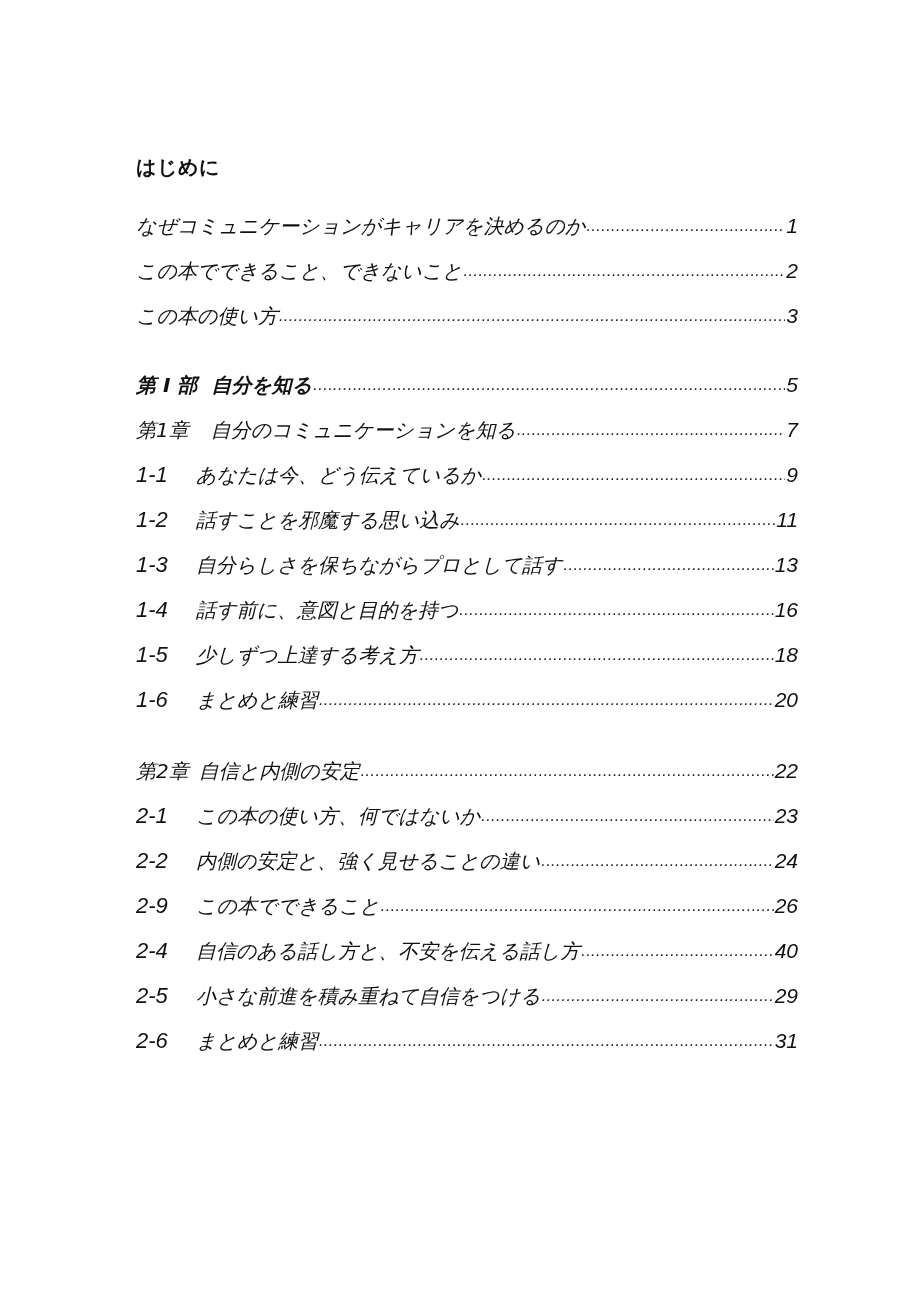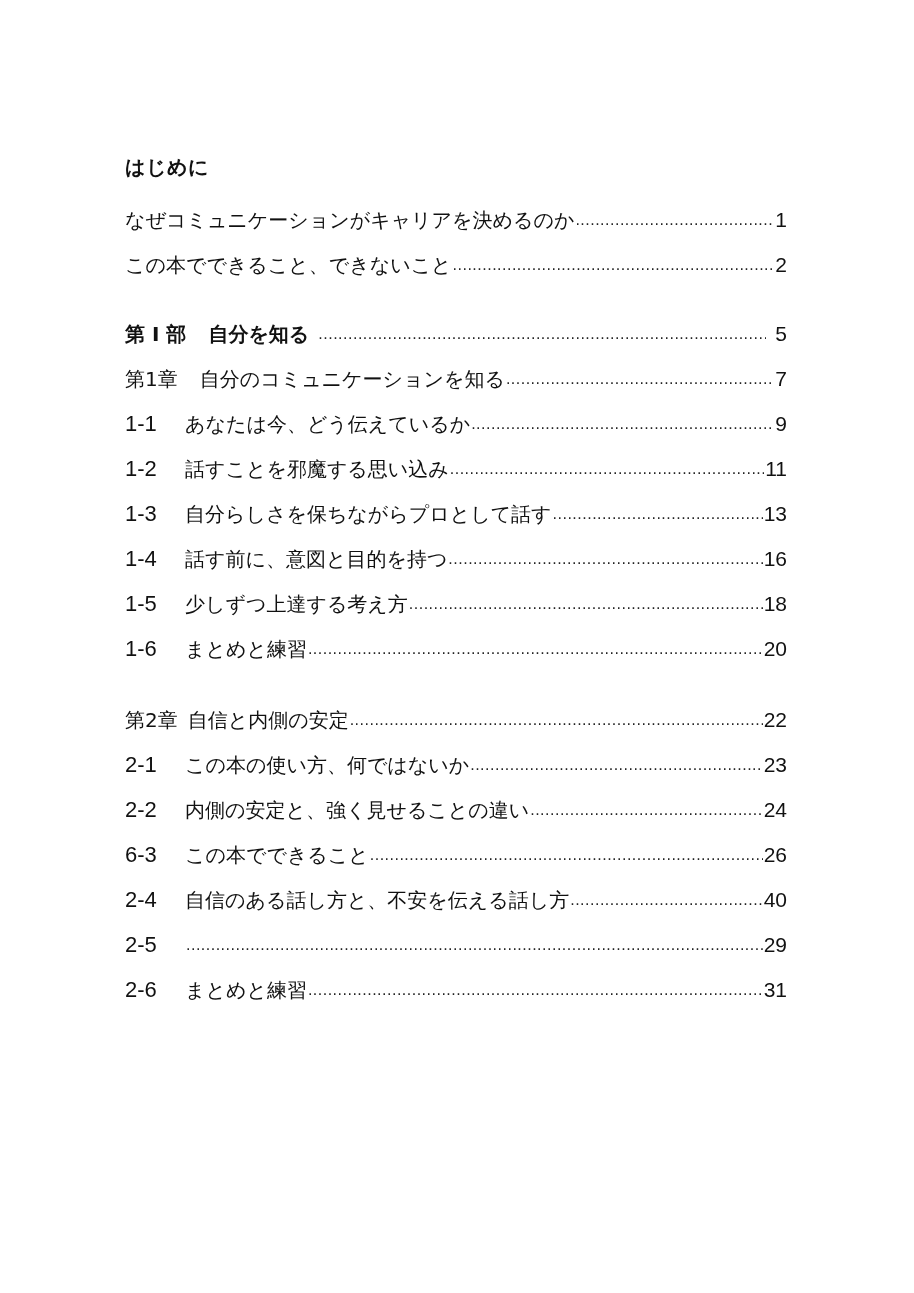--- a/index.html
+++ b/index.html
@@ -10,39 +10,40 @@
     body {
       width: 914px;
       height: 1293px;
       position: relative;
       overflow: hidden;
       font-family: "DejaVu Sans", "Liberation Sans", sans-serif;
       color: #111111;
     }
     .toc {
       position: absolute;
-      left: 125px;
+      left: 136px;
       top: 150px;
       width: 662px;
     }
     .intro-heading {
       font-size: 20px;
       font-weight: bold;
       height: 34px;
       line-height: 34px;
       margin-bottom: 13px;
       letter-spacing: 0.5px;
     }
     .entry {
       display: flex;
-      align-items: center;
+      align-items: flex-end;
       height: 45px;
       line-height: 32px;
       font-size: 20px;
       white-space: nowrap;
+      font-style: italic;
     }
     .entry .num {
       display: inline-block;
       flex: 0 0 auto;
     }
     .entry.section .num {
       width: 60px;
       font-family: "Liberation Sans", sans-serif;
       font-size: 22px;
     }
@@ -62,21 +63,20 @@
       content: "................................................................................................................................................................................................................................";
     }
     .entry .page {
       flex: 0 0 auto;
       font-family: "Liberation Sans", sans-serif;
       font-size: 21px;
       text-align: right;
     }
     .entry.part {
       font-weight: bold;
-      gap: 8px;
     }
     .entry.part .leader,
     .entry.part .page {
       font-weight: normal;
     }
     .entry.chapter .num {
       margin-right: 22px;
     }
     .gap-part { height: 24px; }
     .gap-chapter { height: 26px; }
@@ -91,20 +91,25 @@
   <div class="entry">
     <span class="title">なぜコミュニケーションがキャリアを決めるのか</span>
     <span class="leader"></span>
     <span class="page">1</span>
   </div>
   <div class="entry">
     <span class="title">この本でできること、できないこと</span>
     <span class="leader"></span>
     <span class="page">2</span>
   </div>
+  <div class="entry">
+    <span class="title">この本の使い方</span>
+    <span class="leader"></span>
+    <span class="page">3</span>
+  </div>
 
   <div class="gap-part"></div>
 
   <div class="entry part">
     <span class="num" style="margin-right:14px;">第 I 部</span>
     <span class="title">自分を知る</span>
     <span class="leader"></span>
     <span class="page">5</span>
   </div>
 
@@ -167,33 +172,34 @@
     <span class="leader"></span>
     <span class="page">23</span>
   </div>
   <div class="entry section">
     <span class="num">2-2</span>
     <span class="title">内側の安定と、強く見せることの違い</span>
     <span class="leader"></span>
     <span class="page">24</span>
   </div>
   <div class="entry section">
-    <span class="num">6-3</span>
+    <span class="num">2-9</span>
     <span class="title">この本でできること</span>
     <span class="leader"></span>
     <span class="page">26</span>
   </div>
   <div class="entry section">
     <span class="num">2-4</span>
     <span class="title">自信のある話し方と、不安を伝える話し方</span>
     <span class="leader"></span>
     <span class="page">40</span>
   </div>
   <div class="entry section">
     <span class="num">2-5</span>
+    <span class="title">小さな前進を積み重ねて自信をつける</span>
     <span class="leader"></span>
     <span class="page">29</span>
   </div>
   <div class="entry section">
     <span class="num">2-6</span>
     <span class="title">まとめと練習</span>
     <span class="leader"></span>
     <span class="page">31</span>
   </div>
 

